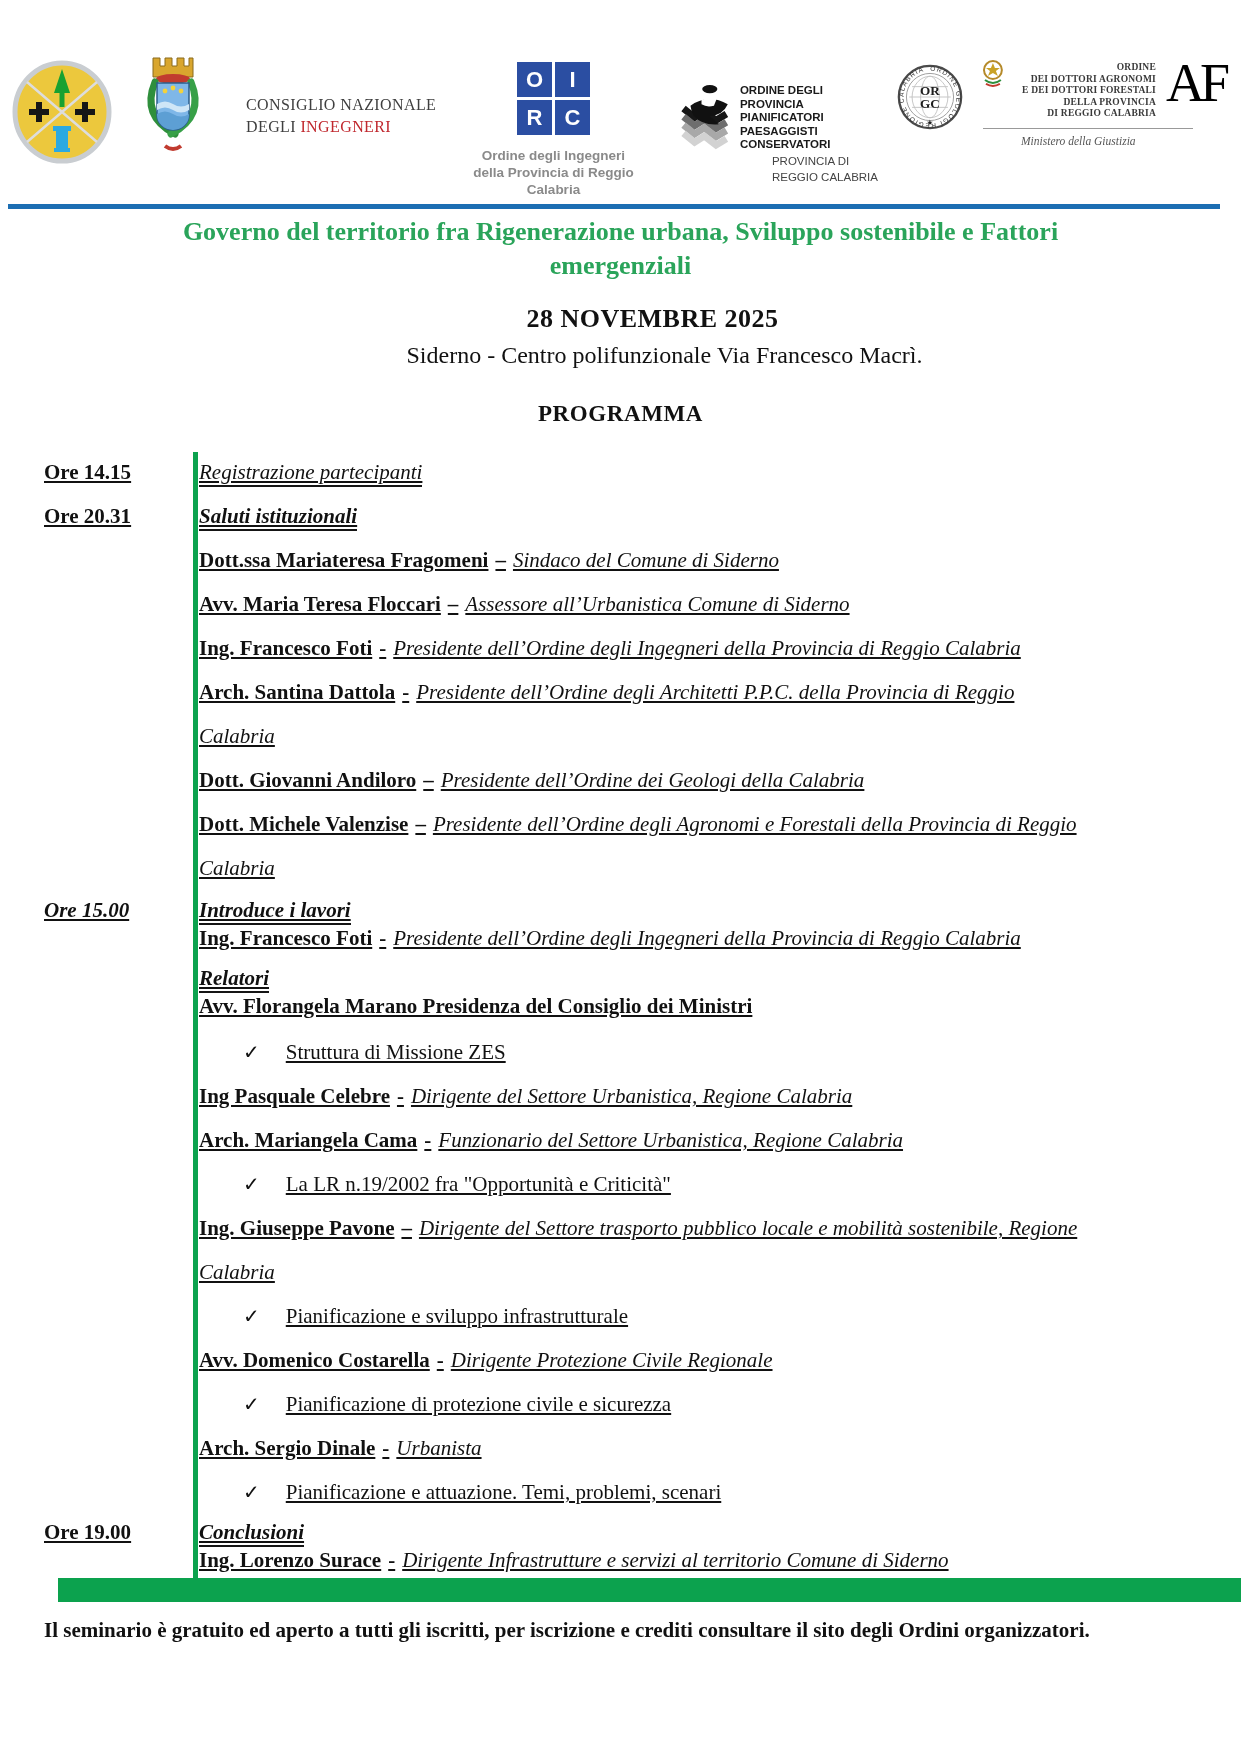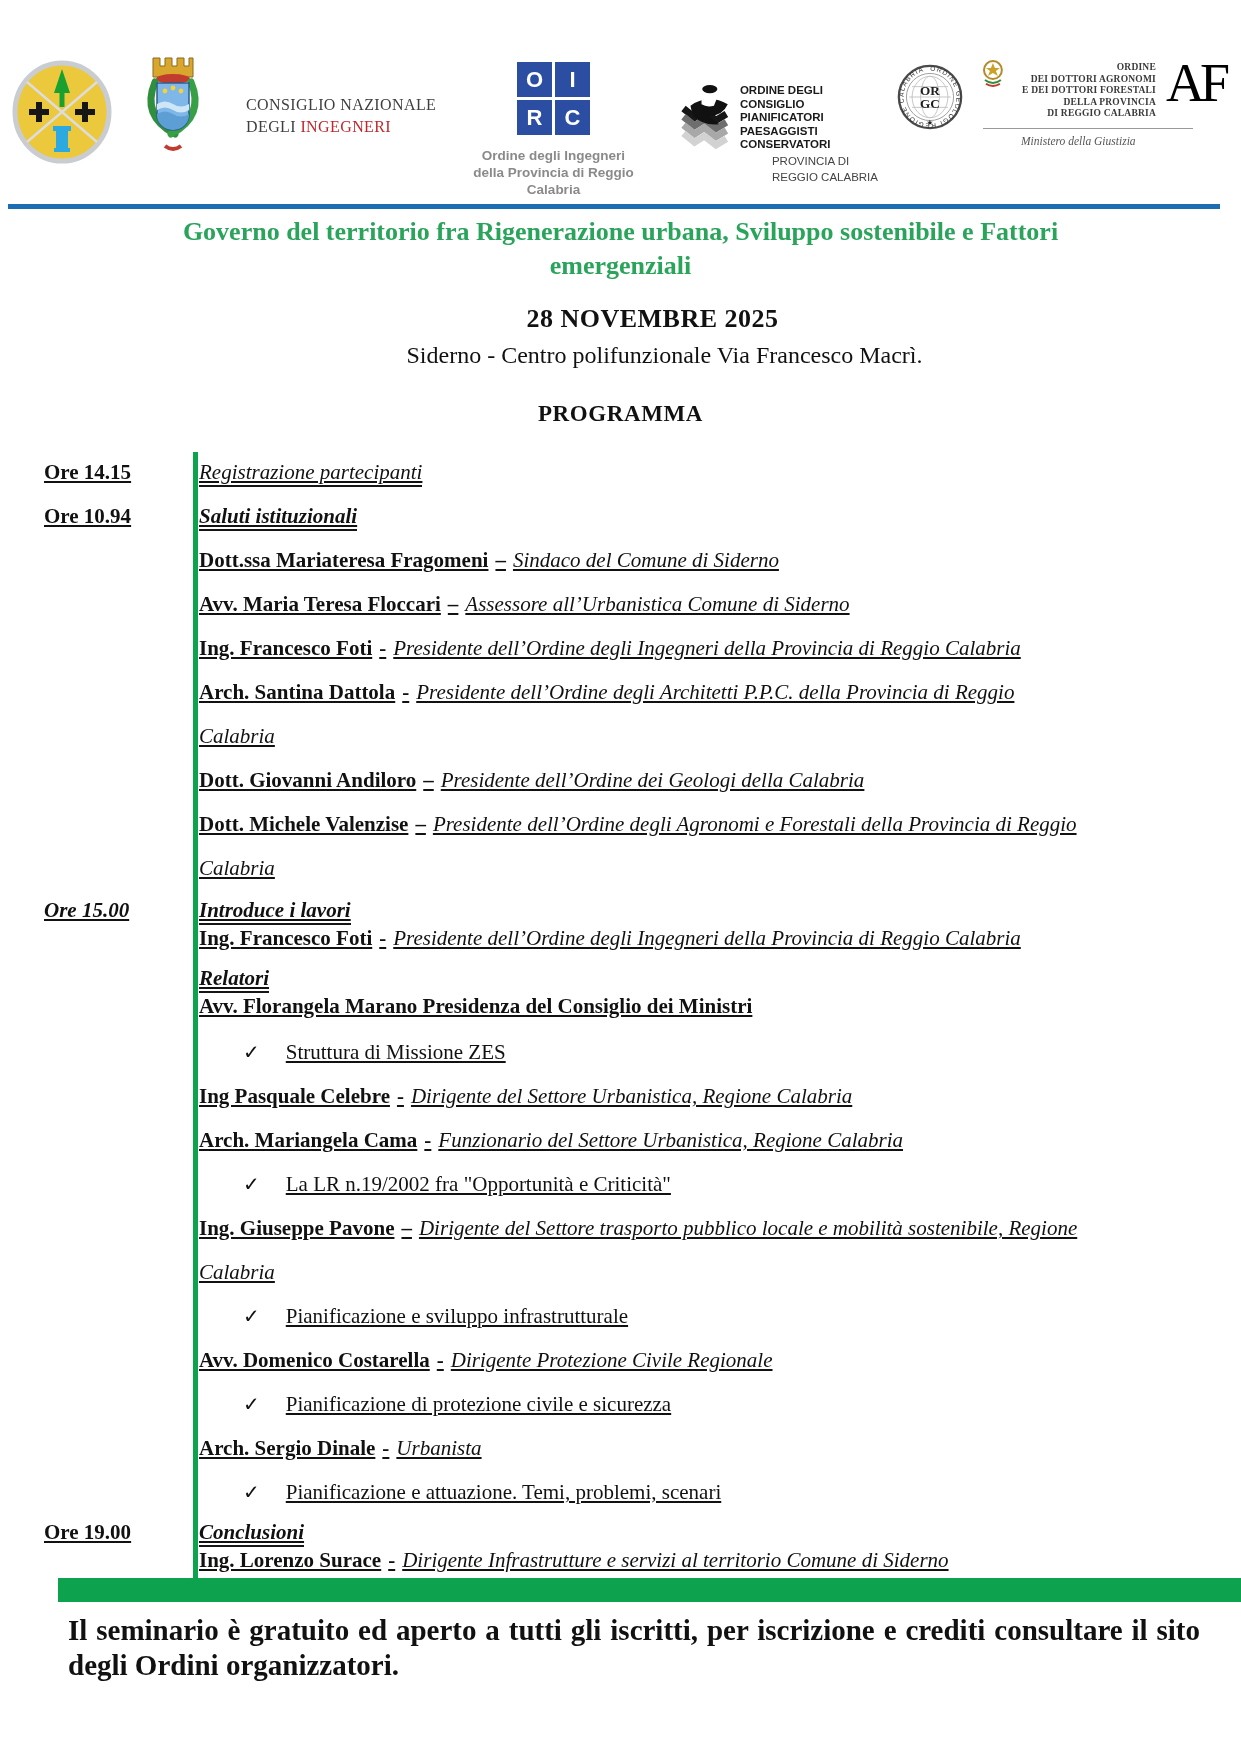--- a/index.html
+++ b/index.html
@@ -56,21 +56,21 @@
   .u{border-bottom:2px solid #151515;padding-bottom:1px;}
   .hb{font-weight:bold;font-style:italic;}
   .hn{font-style:italic;}
   .nm{font-weight:bold;}
   .ds{font-weight:bold;margin:0 7px;}
   .rl{font-style:italic;}
   .chk{display:inline-block;margin-left:44px;margin-right:26px;font-size:20px;}
 
   
   .green-bar{position:absolute;top:1578px;left:58px;right:0;height:24px;background:#0ca24e;}
-  .footnote{position:absolute;top:1613px;left:68px;width:1132px;font-size:29px;
+  .footnote{position:absolute;top:1613px;left:44px;width:1132px;font-size:21px;
             font-weight:bold;line-height:35px;text-align:justify;}
 </style>
 </head>
 <body>
 
 <div class="page">
 
   <div class="logos">
 
     <svg class="logo-cal" width="100" height="104" viewBox="0 0 100 104">
@@ -129,21 +129,21 @@
         <path d="M8 38 l16 13 14 -9 17 13 15 -9" fill="none" stroke="#161616" stroke-width="10"></path>
         <path d="M8 50 l16 13 14 -9 17 13 15 -9" fill="none" stroke="#6e6e6e" stroke-width="10"></path>
         <path d="M8 62 l16 13 14 -9 17 13 15 -9" fill="none" stroke="#a8a8a8" stroke-width="10"></path>
         <path d="M8 74 l16 13 14 -9 17 13 15 -9" fill="none" stroke="#d2d2d2" stroke-width="10"></path>
         <ellipse cx="46" cy="10" rx="11" ry="6" fill="#111"></ellipse>
         <path d="M18 34 q26 -18 54 -2 q-7 16 -26 17 l13 12 q-24 2 -36 -12 q-4 -7 -5 -15 z" fill="#111"></path>
         <path d="M34 26 q10 -6 22 -2 l-4 10 q-10 3 -18 -2 z" fill="#fff"></path>
       </svg>
       <div class="arch-text">
         <div>ORDINE DEGLI</div>
-        <div>CONSIGLIO</div>
+        <div>PROVINCIA</div>
         <div>PIANIFICATORI</div>
         <div>PAESAGGISTI</div>
         <div>CONSERVATORI</div>
         <div class="arch-sub">PROVINCIA DI</div>
         <div class="arch-sub">REGGIO CALABRIA</div>
       </div>
     </div>
 
     <svg class="orgc" width="66" height="74" viewBox="0 0 70 78">
       <defs>
@@ -198,21 +198,21 @@
   <div class="green-line"></div>
 
   <div class="program">
 
     <div class="row sp">
       <div class="t">Ore 14.15</div>
       <div class="c"><span class="hn u">Registrazione partecipanti</span></div>
     </div>
 
     <div class="row sp">
-      <div class="t">Ore 10.94</div>
+      <div class="t">Ore 20.31</div>
       <div class="c"><span class="hb u">Saluti istituzionali</span></div>
     </div>
 
     <div class="row sp">
       <div class="t"></div>
       <div class="c"><span class="nm">Dott.ssa Mariateresa Fragomeni</span><span class="ds">–</span><span class="rl">Sindaco del Comune di Siderno</span></div>
     </div>
 
     <div class="row sp">
       <div class="t"></div>

